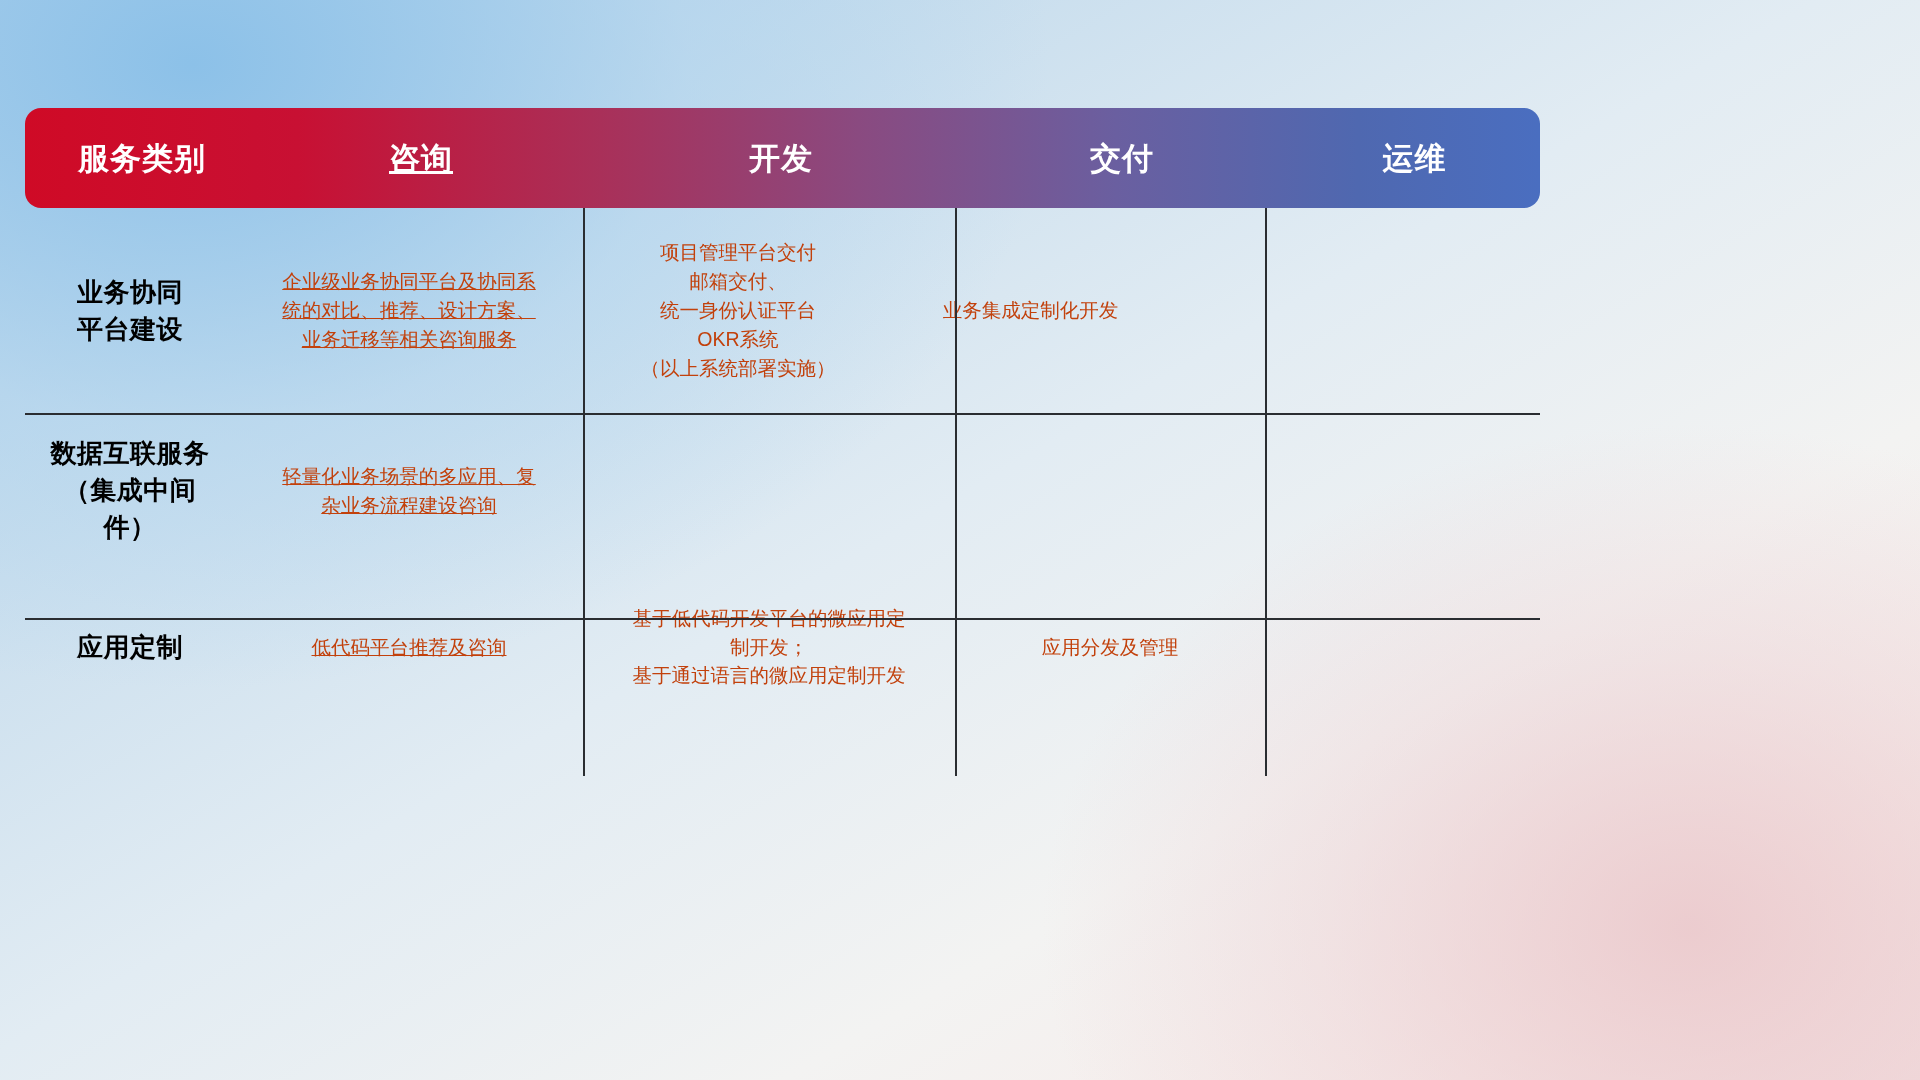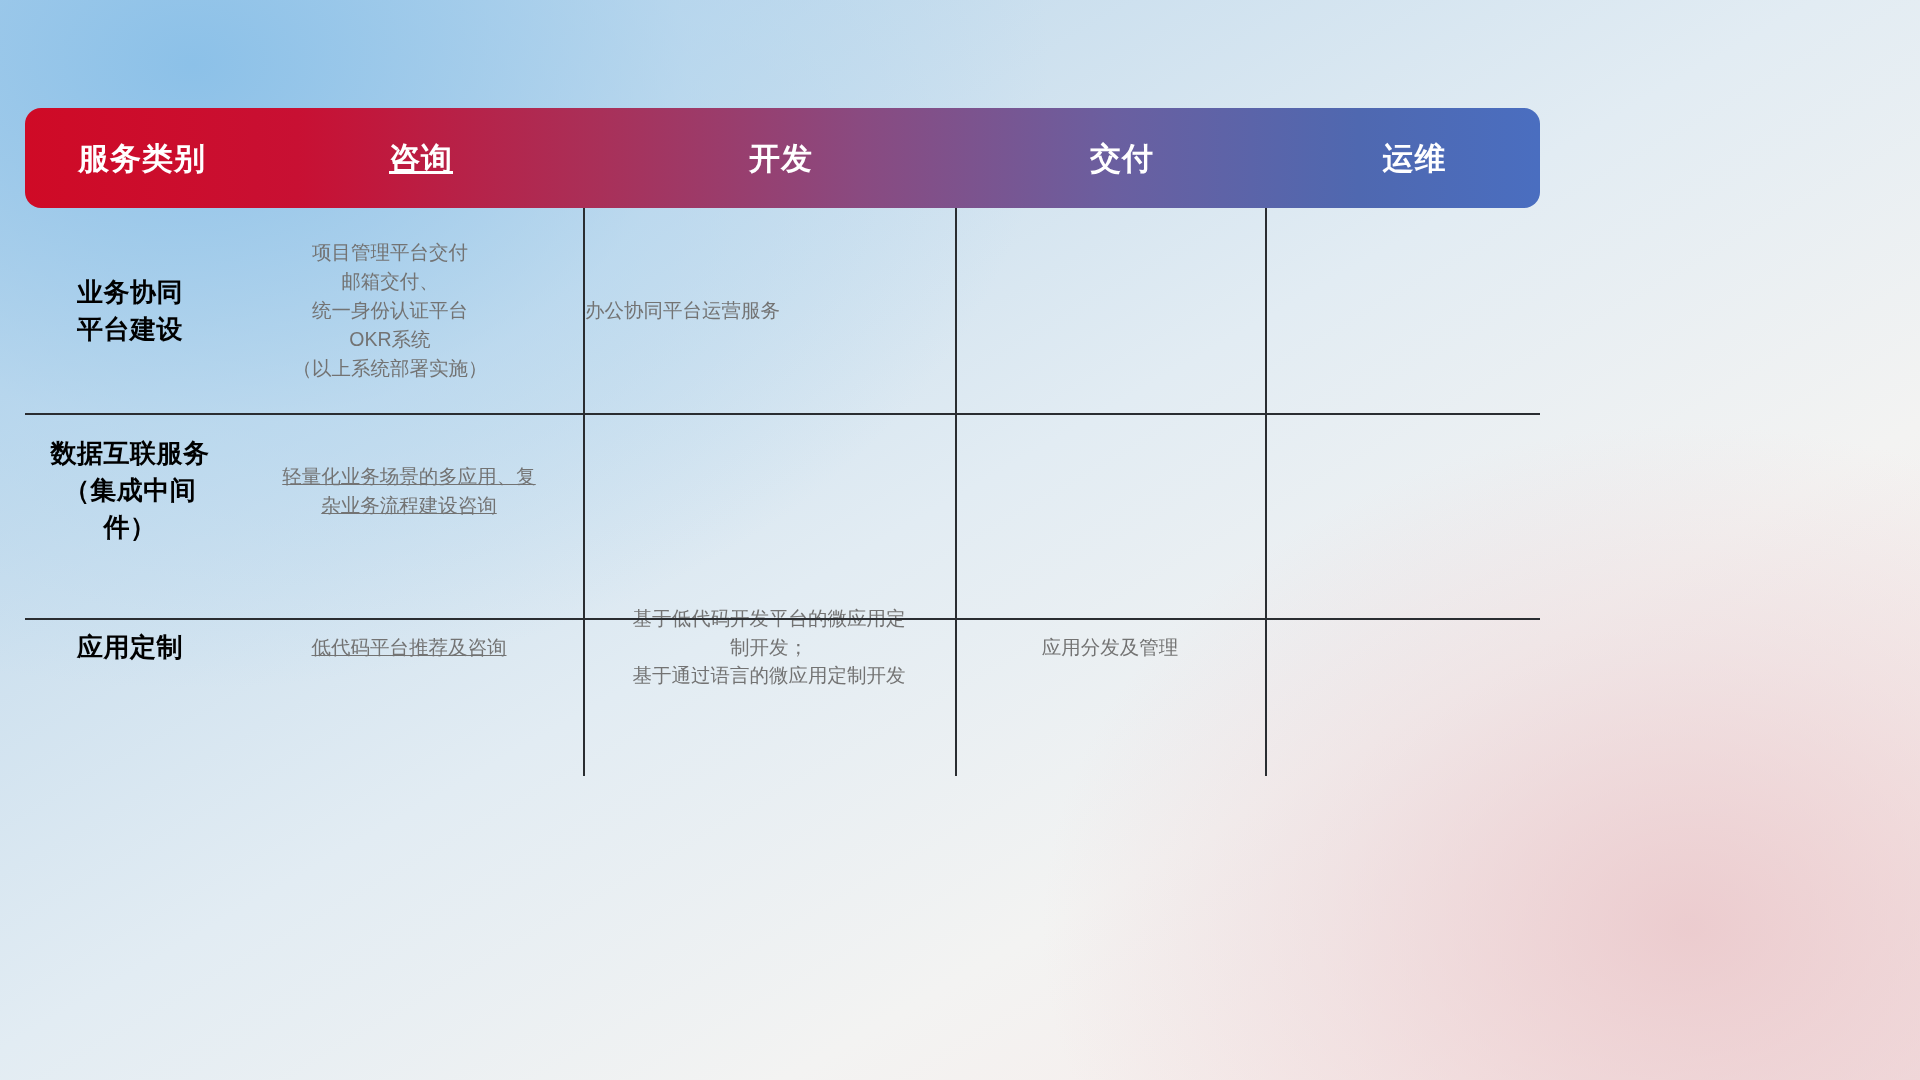--- a/index.html
+++ b/index.html
@@ -84,21 +84,21 @@
   .trow.r3 { height: 158px; }
 
   .td {
     display: flex;
     align-items: center;
     justify-content: center;
     text-align: center;
     padding: 6px 14px;
     font-size: 19.5px;
     line-height: 1.48;
-    color: #737373;
+    color: #c2410c;
     white-space: pre-line;
   }
 
   .td.label {
     color: #000000;
     font-weight: bold;
     font-size: 26px;
     line-height: 1.42;
     letter-spacing: 0.5px;
   }
@@ -147,26 +147,29 @@
       <div class="th c2">开发</div>
       <div class="th c3">交付</div>
       <div class="th c4">运维</div>
     </div>
 
     <div class="table-body">
 
       <div class="trow r1">
         <div class="td label c0">业务协同
 平台建设</div>
+        <div class="td c1">企业级业务协同平台及协同系
+统的对比、推荐、设计方案、
+业务迁移等相关咨询服务</div>
         <div class="td c3">项目管理平台交付
 邮箱交付、
 统一身份认证平台
 OKR系统
 （以上系统部署实施）</div>
-        <div class="td c4">办公协同平台运营服务</div>
+        <div class="td c4">业务集成定制化开发</div>
       </div>
 
       <div class="trow r2">
         <div class="td label c0">数据互联服务
 （集成中间件）</div>
         <div class="td c1">轻量化业务场景的多应用、复
 杂业务流程建设咨询</div>
         <div class="td c3"></div>
         <div class="td c4"></div>
       </div>

